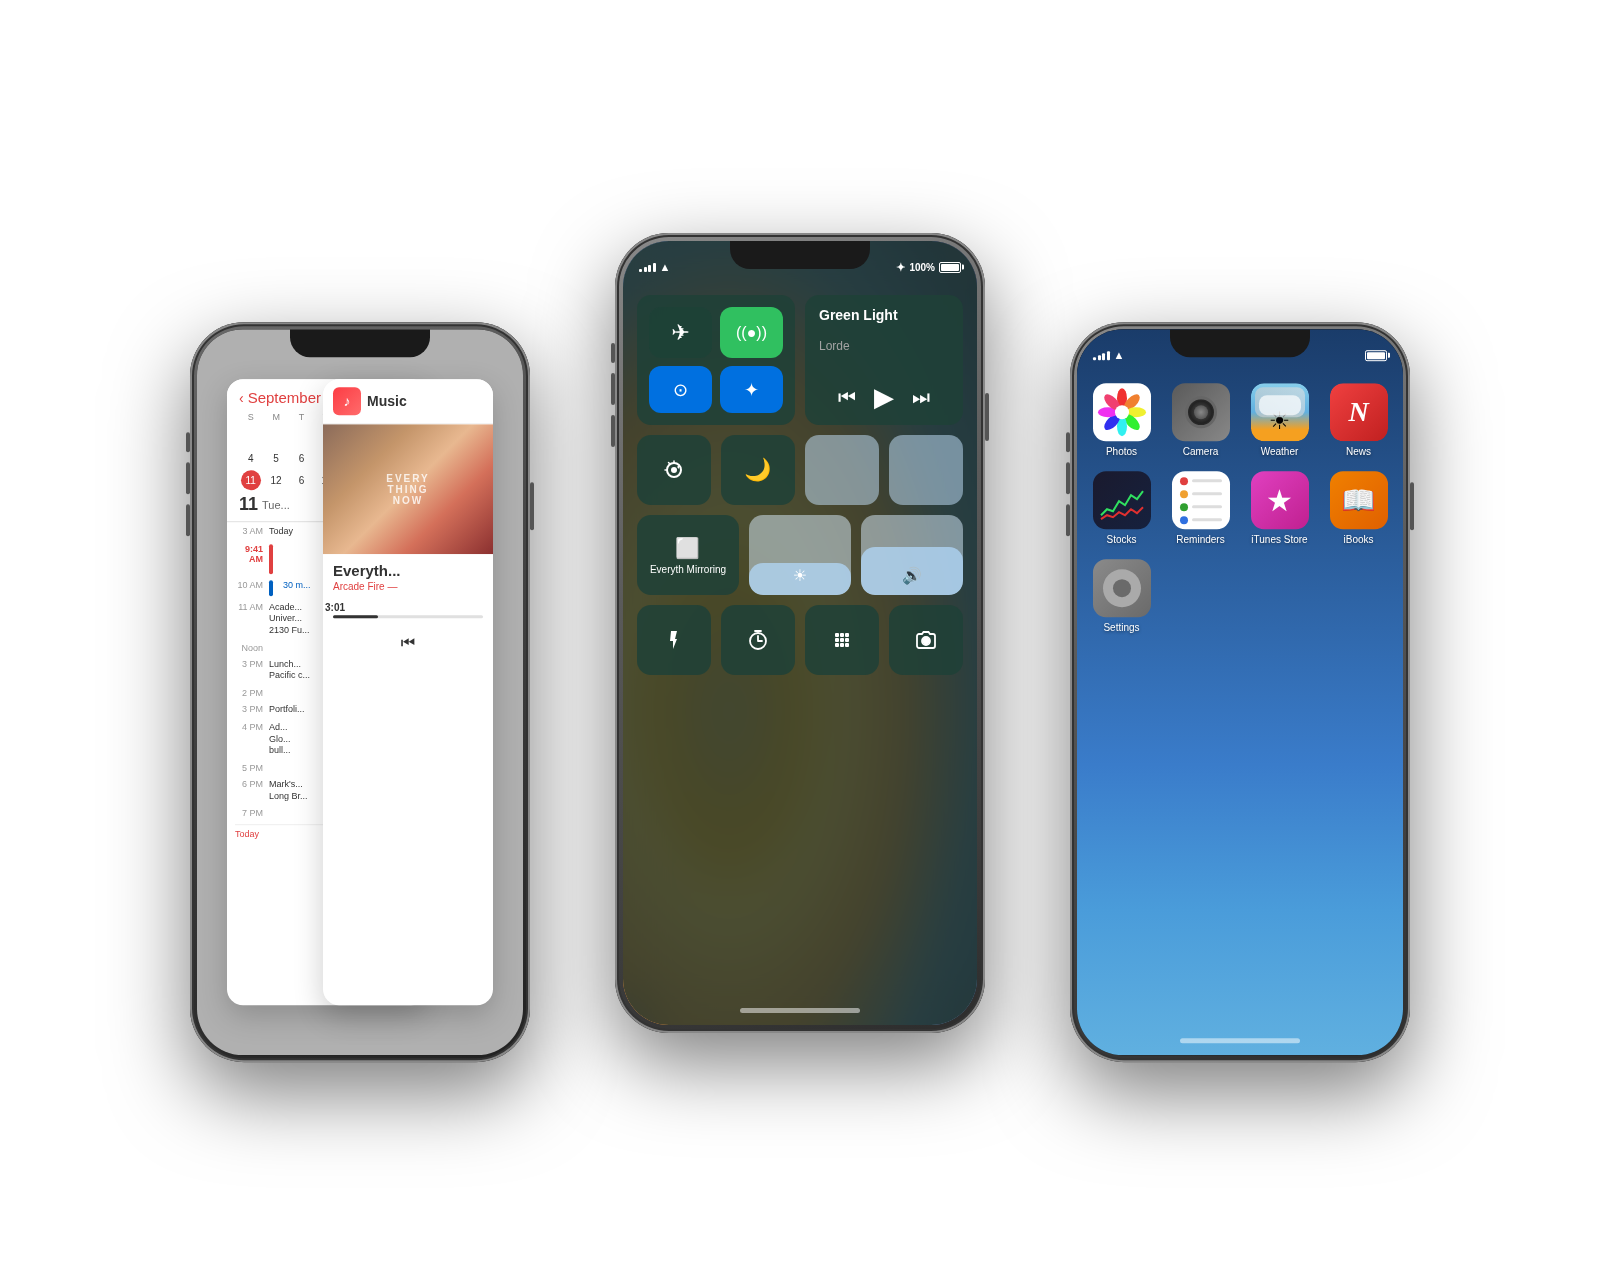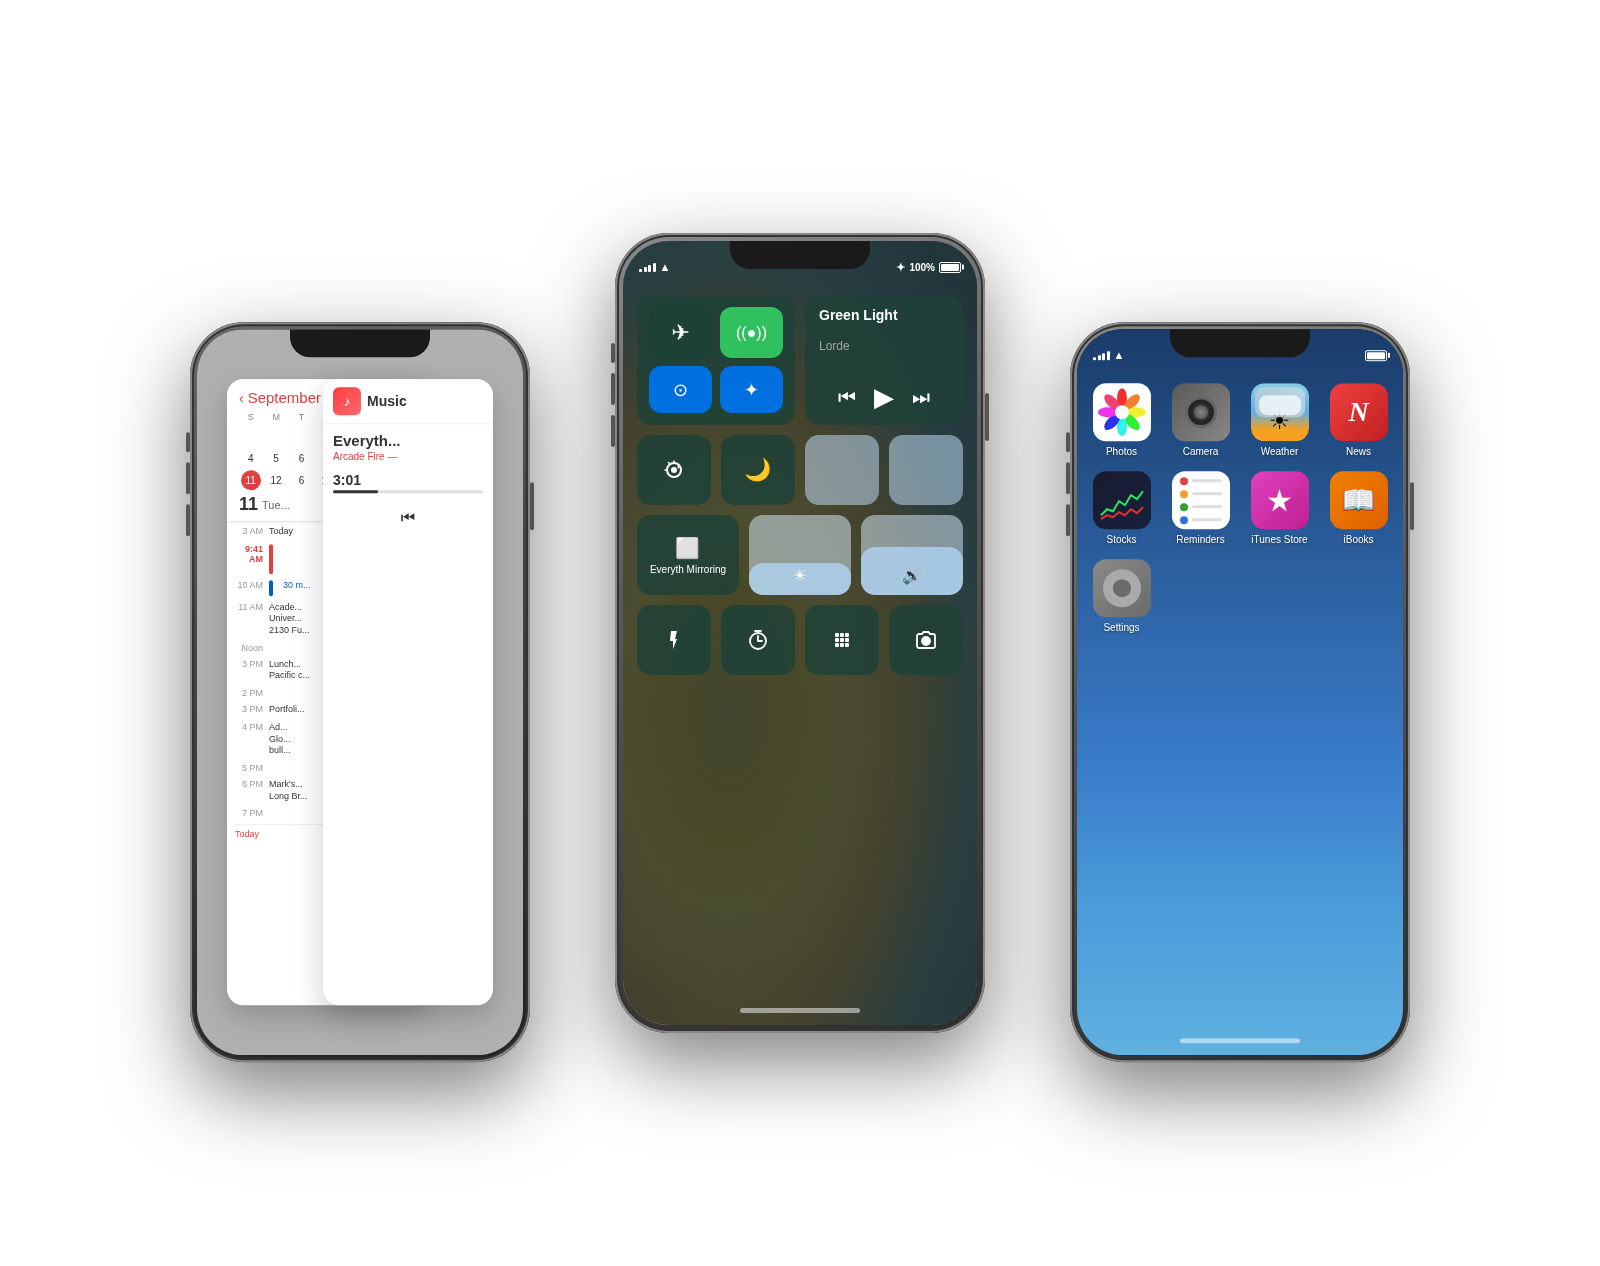--- a/index.html
+++ b/index.html
@@ -517,23 +517,23 @@
       color: #333;
       margin-bottom: 2px;
     }
 
     .music-track-artist {
       font-size: 10px;
       color: #e04040;
     }
 
     .music-time {
-      font-size: 14px;
+      font-size: 10px;
       color: #333;
-      padding: 2px 10px;
+      padding: 2px 2px;
       font-weight: 600;
     }
 
     .music-playback {
       display: flex;
       align-items: center;
       justify-content: center;
       gap: 20px;
       padding: 8px;
     }
@@ -869,20 +869,25 @@
             <span style="font-size:9px;color:#e04040;">Today</span>
             <span style="font-size:14px;color:#e04040;cursor:pointer;">+</span>
           </div>
         </div>
       </div>
 
       <div class="music-card">
         <div class="music-app-header">
           <div class="music-icon-sm">♪</div>
           <div class="music-app-title">Music</div>
+        </div>
+        <div class="album-art">
+          <div style="width:100%;height:100%;background:linear-gradient(135deg,#8B6B5A 0%,#C4956A 30%,#E8B890 50%,#D4705A 70%,#8B3030 100%);display:flex;align-items:center;justify-content:center;">
+            <div style="color:rgba(255,255,255,0.8);font-size:10px;font-weight:700;letter-spacing:2px;text-align:center;padding:10px;">EVERY<br>THING<br>NOW</div>
+          </div>
         </div>
         <div class="music-info">
           <div class="music-track-title">Everyth...</div>
           <div class="music-track-artist">Arcade Fire —</div>
         </div>
         <div class="music-time">3:01</div>
         <div class="music-prog-bar">
           <div class="music-prog-fill"></div>
         </div>
         <div class="music-playback">

